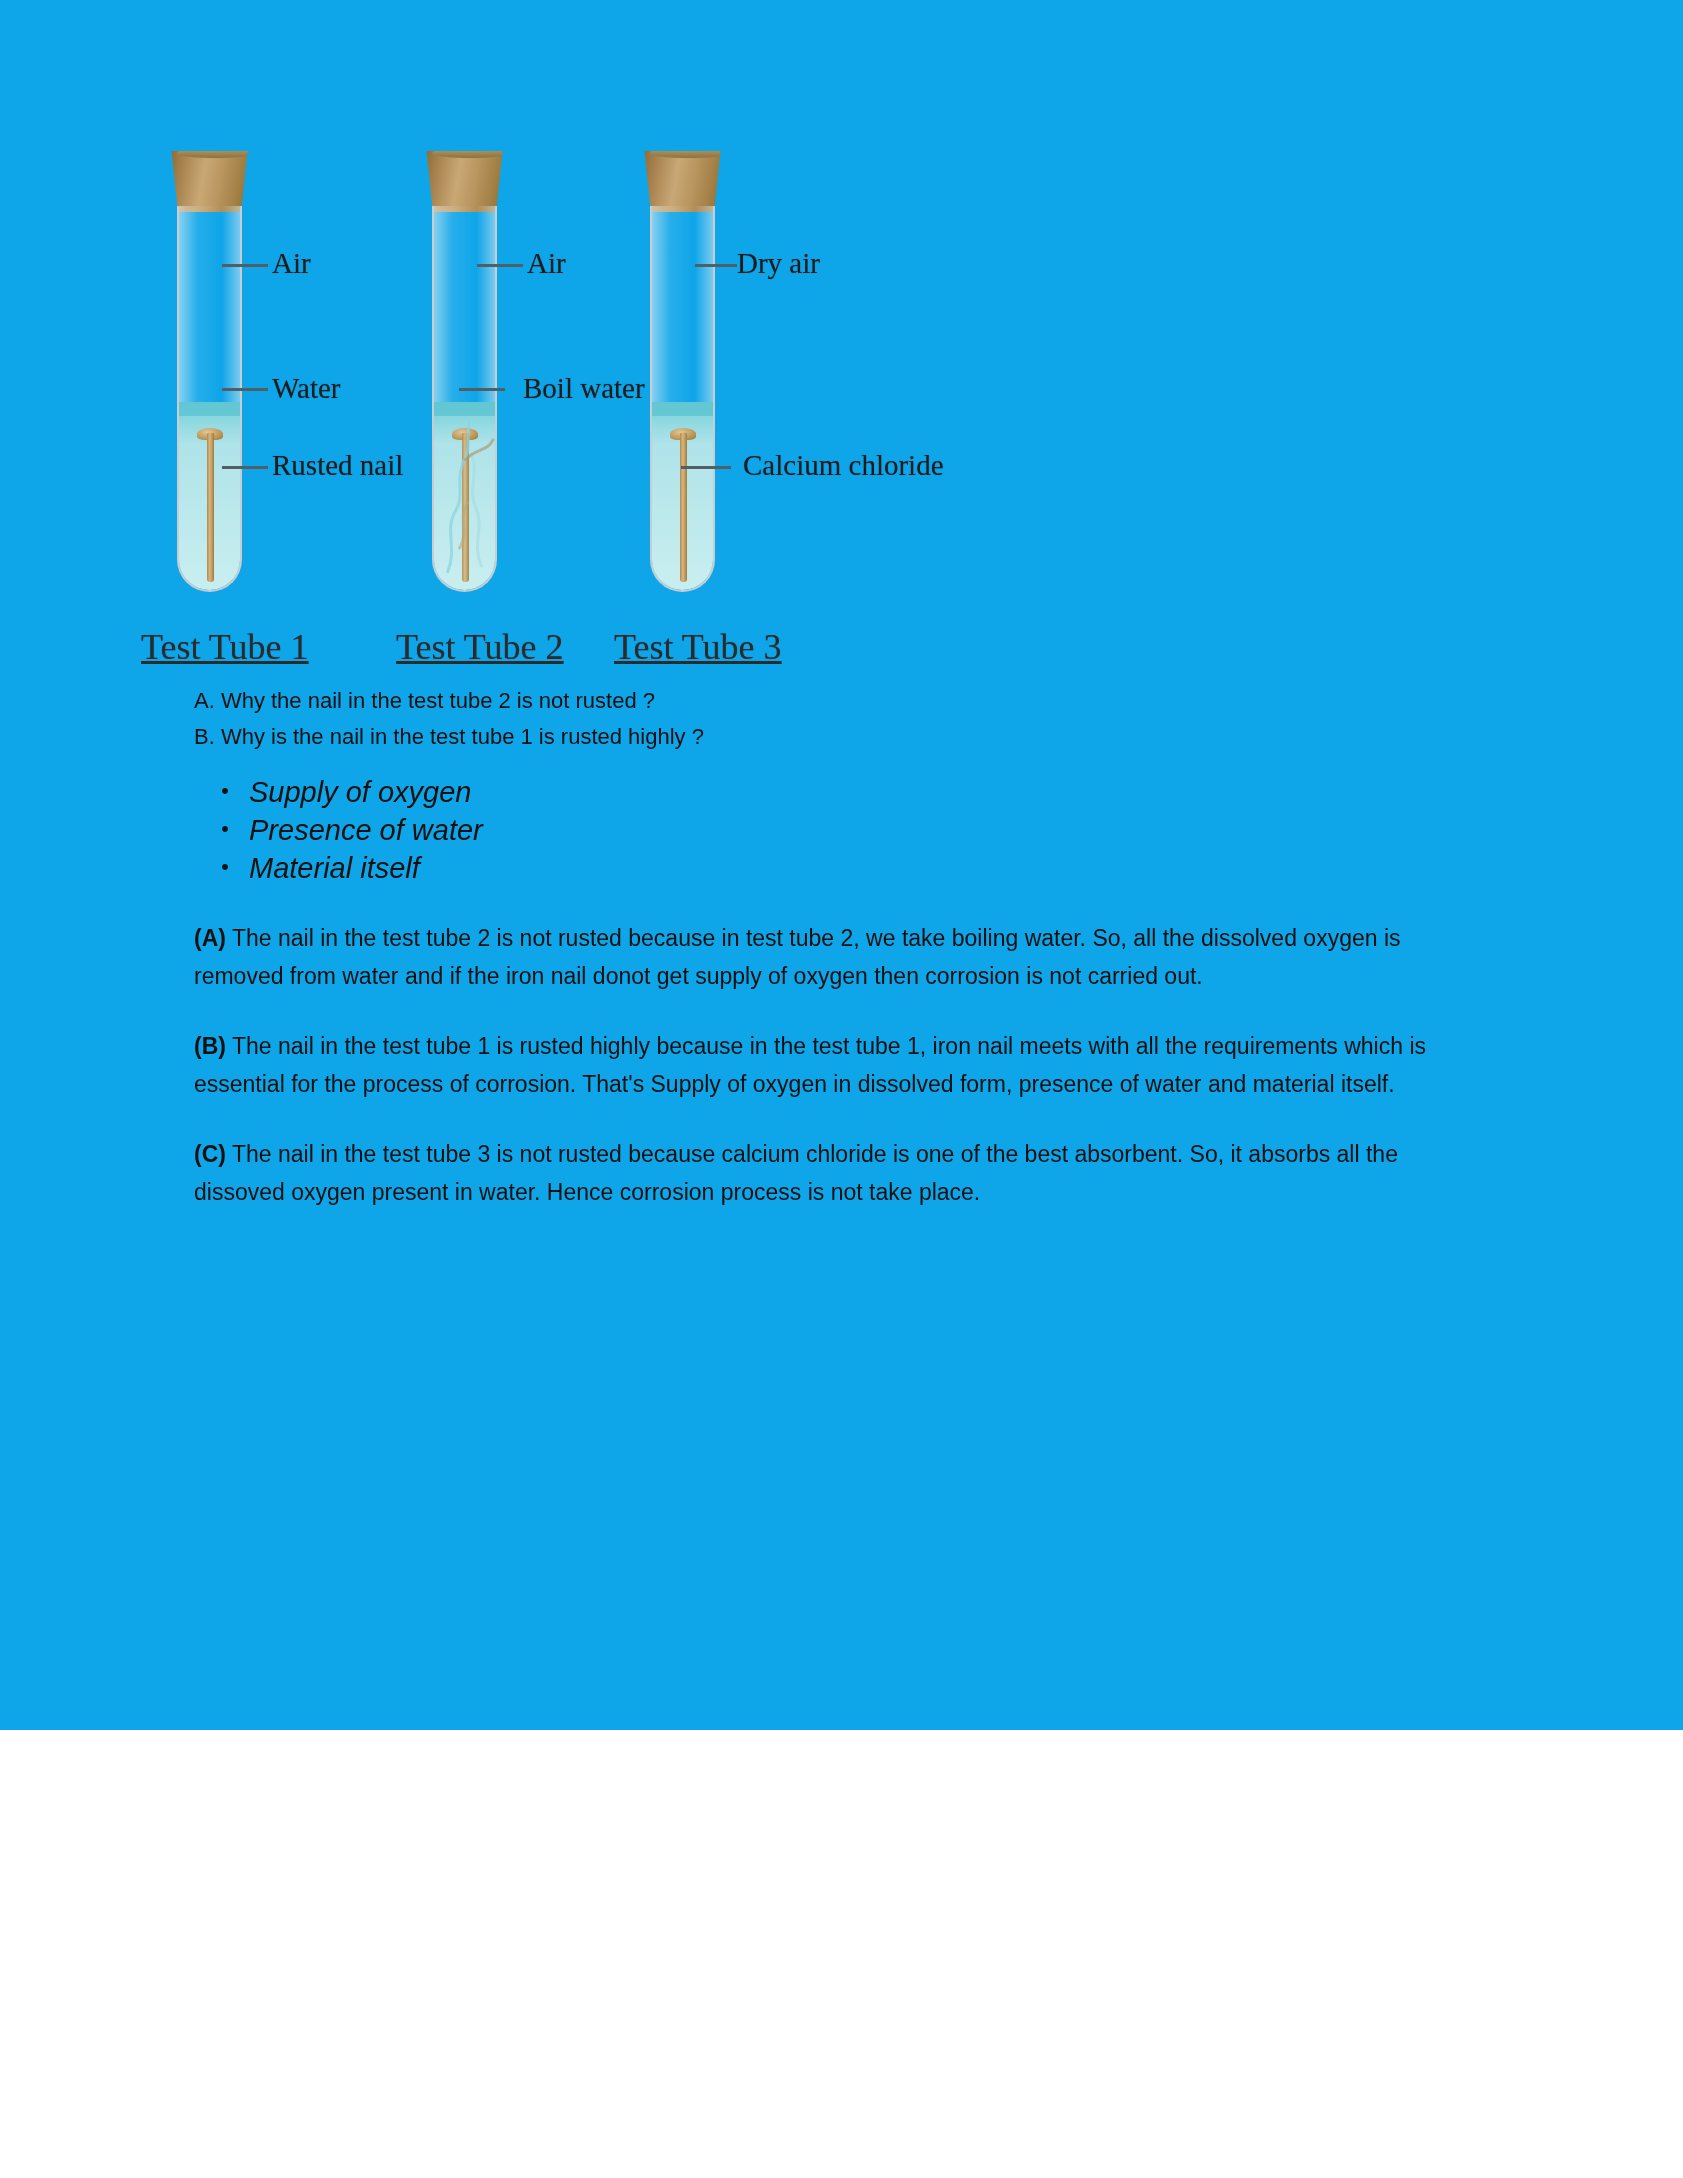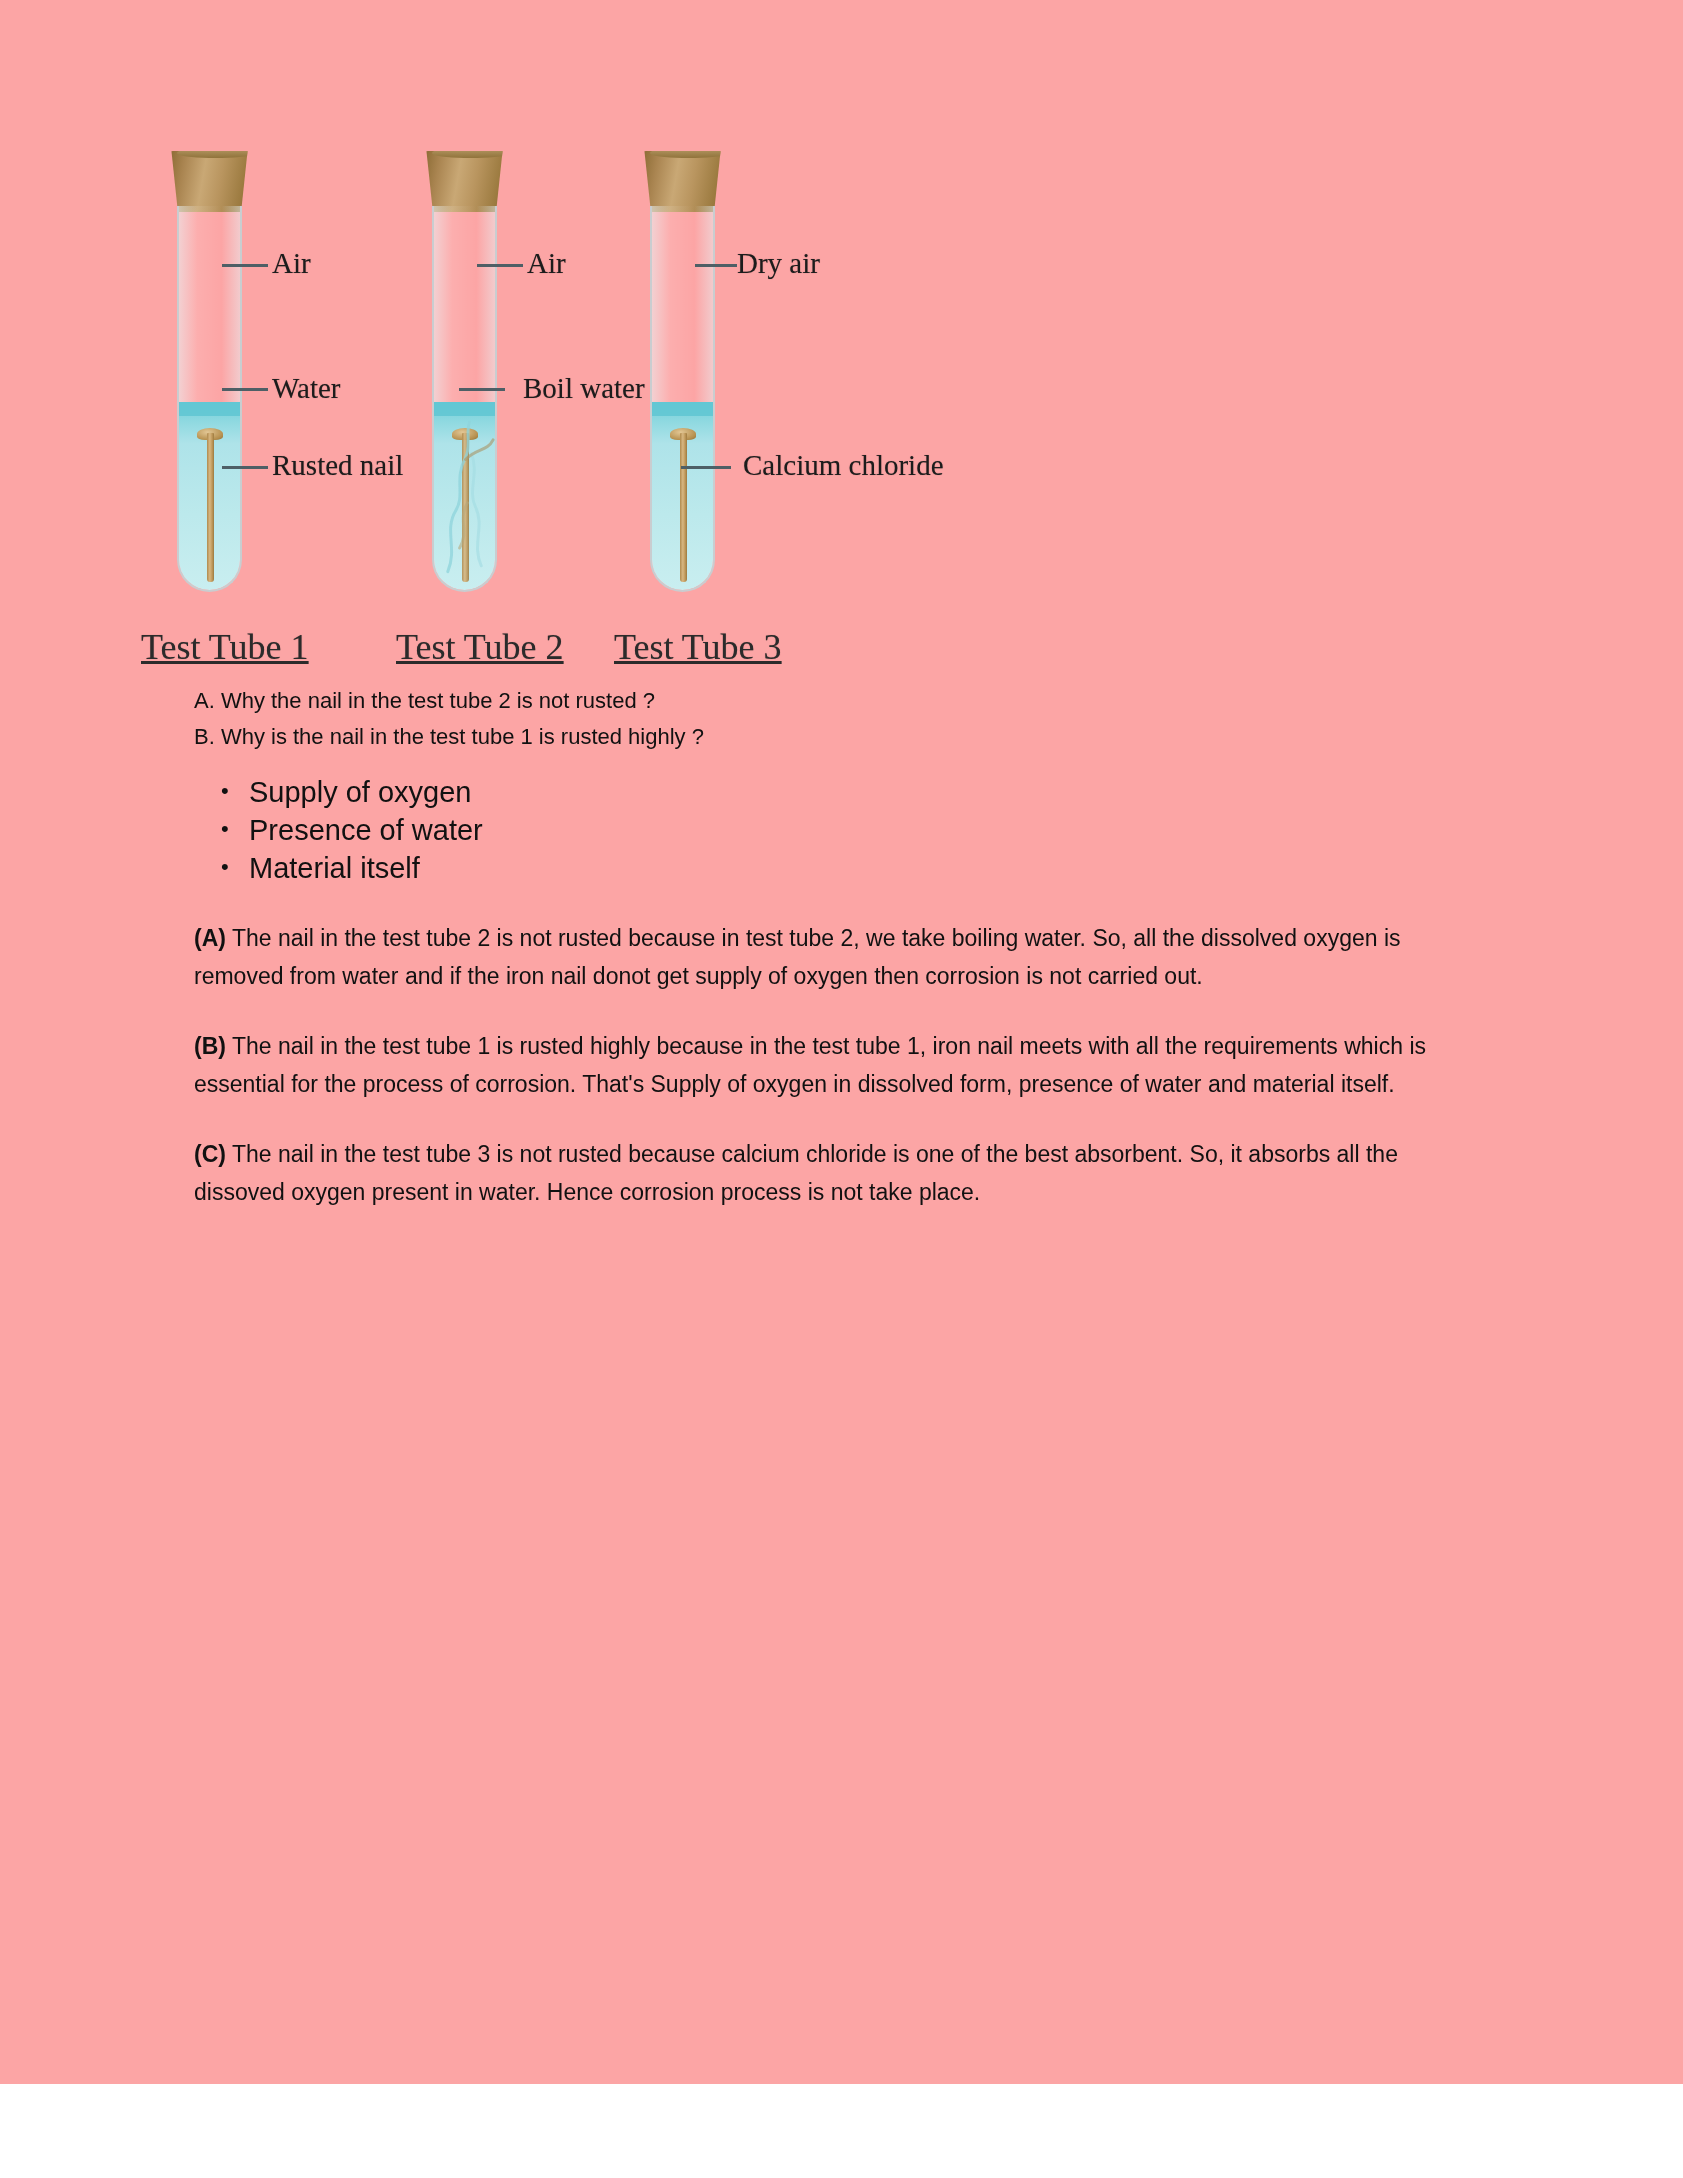--- a/index.html
+++ b/index.html
@@ -10,22 +10,22 @@
     width: 1683px;
     height: 2178px;
     background: #ffffff;
     font-family: "Liberation Sans", sans-serif;
     color: #000000;
     overflow: hidden;
   }
   .page {
     position: relative;
     width: 1683px;
-    height: 2084px;
-    background: #fca5a5;
+    height: 1730px;
+    background: #0ea5e9;
   }
 
   
   .diagram {
     position: absolute;
     left: 149px;
     top: 139px;
     width: 1049px;
     height: 525px;
   }
@@ -178,20 +178,21 @@
     font-size: 29px;
     line-height: 36px;
     color: #111;
   }
   .solution-line b { font-weight: bold; }
 
   ul.req-list {
     margin: 18px 0 0 0;
     padding-left: 55px;
     list-style: none;
+    font-style: italic;
   }
   ul.req-list li {
     position: relative;
     font-size: 29px;
     line-height: 38px;
     color: #111;
   }
   ul.req-list li::before {
     content: "\2022";
     position: absolute;

